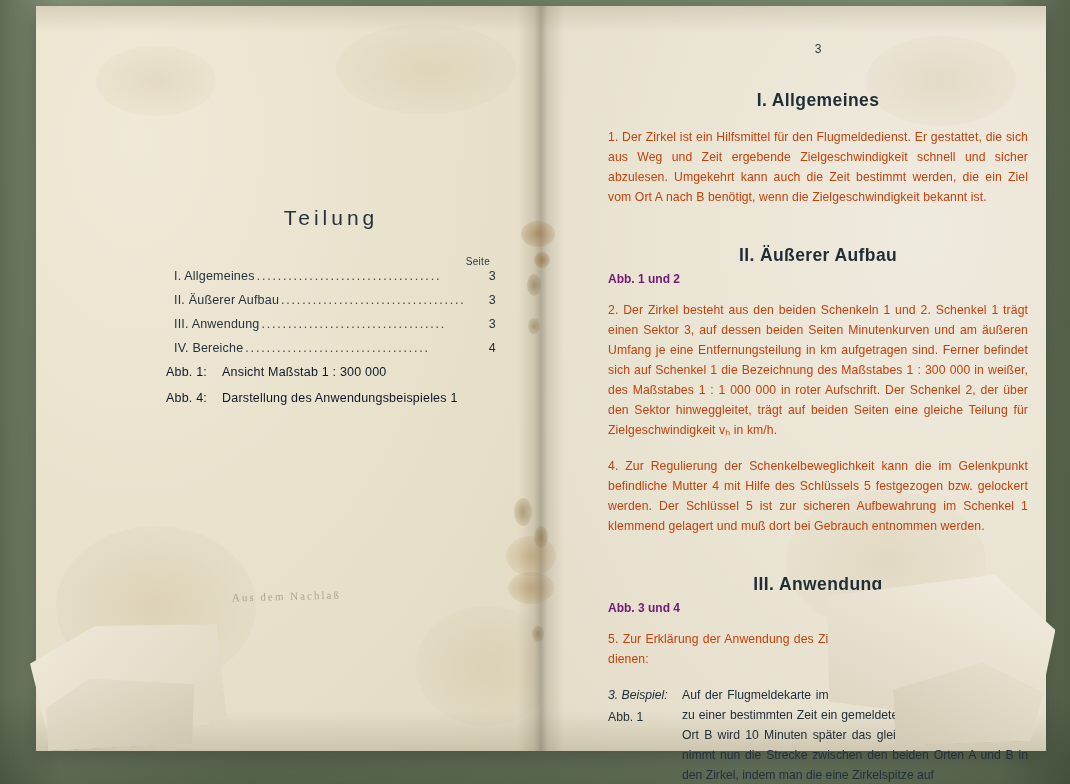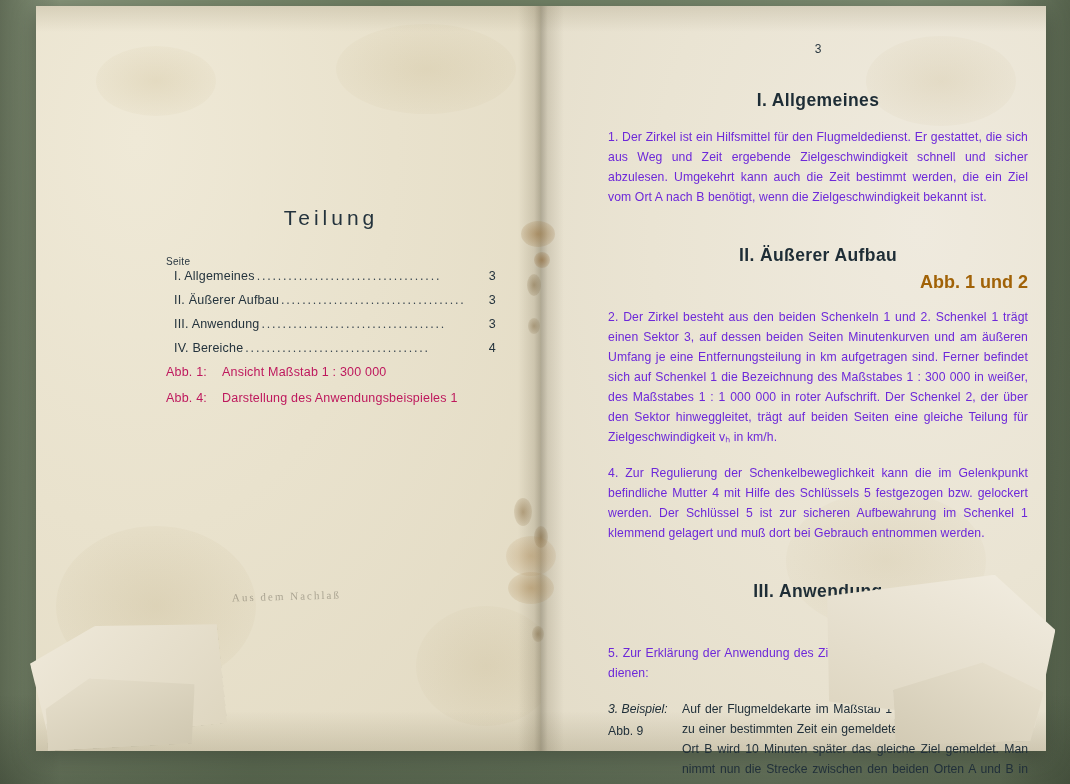--- a/index.html
+++ b/index.html
@@ -148,21 +148,21 @@
   }
   .toc-title {
     font-size: 21px;
     letter-spacing: 4px;
     color: #24333d;
     text-align: center;
     margin-bottom: 26px;
     font-weight: 400;
   }
   .toc-seite {
-    text-align: left;
+    text-align: right;
     font-size: 10px;
     color: #2a3842;
     padding-right: 6px;
     margin-bottom: 2px;
     letter-spacing: 0.3px;
   }
   .toc-list { list-style: none; margin: 0; padding: 0; }
   .toc-row {
     display: flex;
     align-items: baseline;
@@ -187,21 +187,21 @@
   .abb-title {
     margin-top: 30px;
     text-align: center;
     font-size: 12.5px;
     letter-spacing: 2.5px;
     color: #24333d;
     margin-bottom: 16px;
   }
   .abb-row {
     font-size: 12.5px;
-    color: #be185d;
+    color: #0f172a;
     margin-bottom: 12px;
     letter-spacing: 0.2px;
   }
   .abb-key { display: inline-block; min-width: 56px; }
 
   .faint-pencil {
     position: absolute;
     left: 196px;
     top: 584px;
     font-size: 11px;
@@ -227,30 +227,30 @@
   }
   .h1 {
     text-align: center;
     font-size: 17.5px;
     font-weight: bold;
     color: #1e2d36;
     letter-spacing: 0.4px;
     margin: 0 0 16px 0;
   }
   .h2sub {
-    text-align: right;
-    font-size: 18px;
+    text-align: left;
+    font-size: 12px;
     font-weight: bold;
-    color: #a16207;
+    color: #701a75;
     margin: -10px 0 14px 0;
   }
   p.body {
     font-size: 12.2px;
     line-height: 20px;
-    color: #6d28d9;
+    color: #c2410c;
     margin: 0 0 16px 0;
     text-align: justify;
     letter-spacing: 0.1px;
   }
   .sec-gap { height: 22px; }
   .example {
     display: flex;
     font-size: 12.2px;
     line-height: 20px;
     color: #21303a;
@@ -367,21 +367,21 @@
 
       <div>
         <div class="h1">III. Anwendung</div>
         <div class="h2sub">Abb. 3 und 4</div>
         <p class="body">5. Zur Erklärung der Anwendung des Zirkels sollen nachstehende Beispiele dienen:</p>
       </div>
 
       <div class="example">
         <div class="example-label">
           <span>3. Beispiel:</span>
-          <span class="abbline">Abb. 9</span>
+          <span class="abbline">Abb. 1</span>
         </div>
         <div class="example-text">Auf der Flugmeldekarte im Maßstab 1 : 300 000 wird im Ort A zu einer bestimmten Zeit ein gemeldetes Ziel eingetragen. Vom Ort B wird 10 Minuten später das gleiche Ziel gemeldet. Man nimmt nun die Strecke zwischen den beiden Orten A und B in den Zirkel, indem man die eine Zirkelspitze auf</div>
       </div>
     </div>
 
     <div class="loose-left"></div>
     <div class="loose-left2"></div>
     <div class="loose-right"></div>
     <div class="loose-right2"></div>
   </div>

